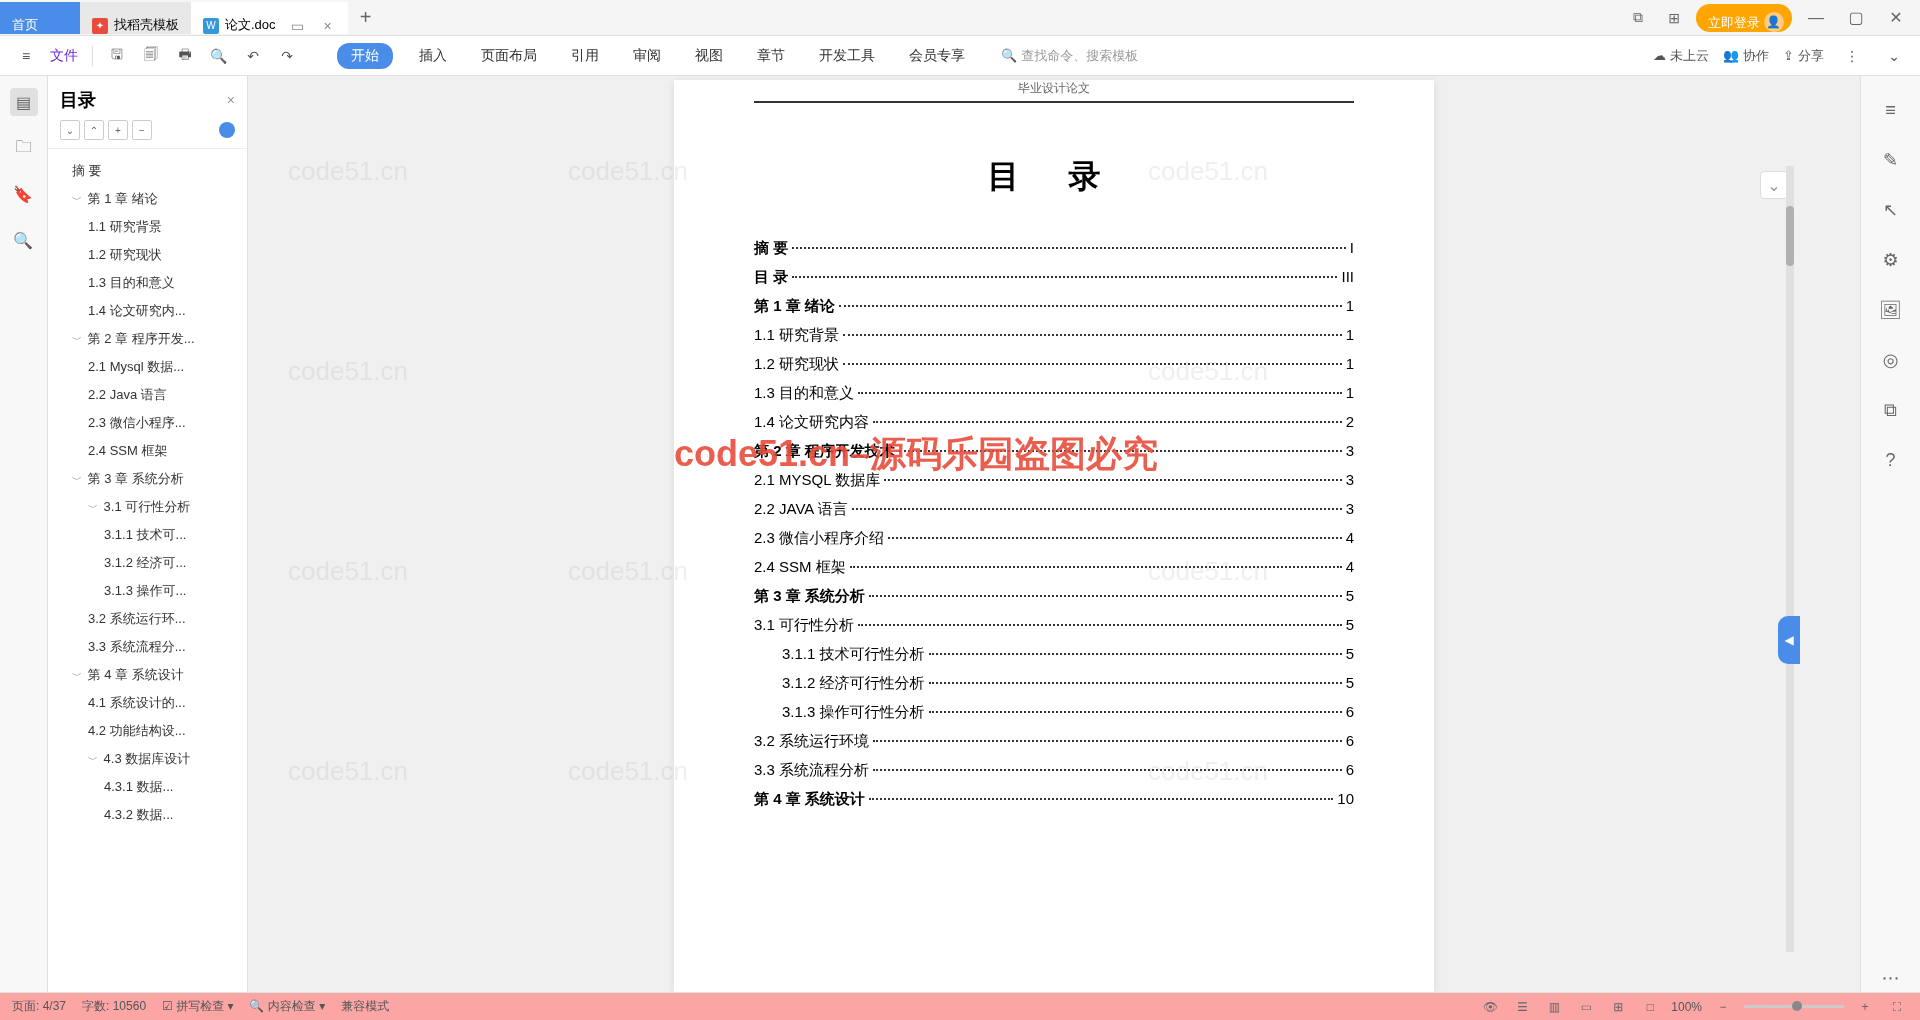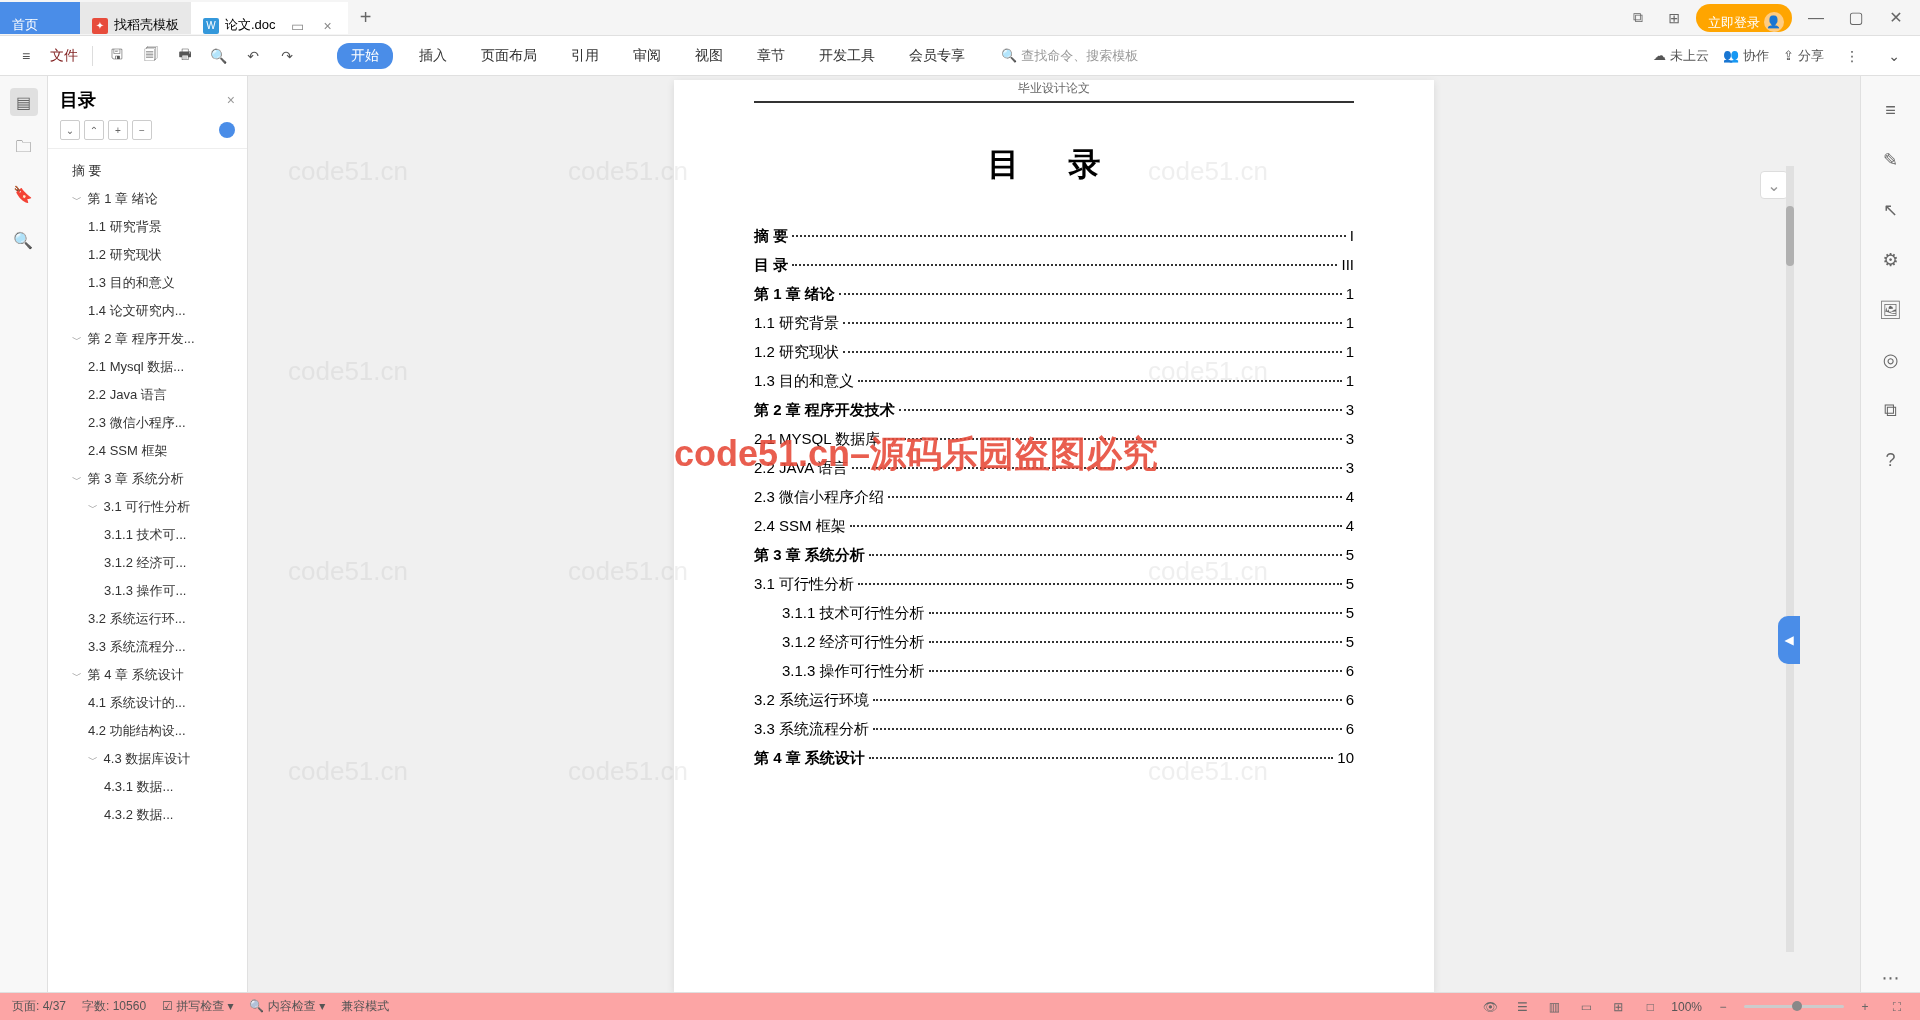--- a/index.html
+++ b/index.html
@@ -14,21 +14,21 @@
 .tab-icon.blue{background:#3498db;color:#fff;font-size:10px}
 .tab-close{width:16px;height:16px;display:flex;align-items:center;justify-content:center;font-size:14px;color:#888;margin-left:8px}
 .tab-add{width:36px;height:36px;display:flex;align-items:center;justify-content:center;font-size:20px;color:#666}
 .title-bar-right{margin-left:auto;display:flex;align-items:center;gap:8px;padding-right:8px}
 .tr-icon{width:28px;height:28px;display:flex;align-items:center;justify-content:center;color:#666;font-size:14px}
 .login-btn{background:#ffa500;color:#fff;border-radius:14px;height:28px;padding:0 8px 0 12px;display:flex;align-items:flex-end;font-size:13px;gap:4px}
 .login-btn .avatar{width:20px;height:20px;border-radius:50%;background:#ffcc80;display:flex;align-items:center;justify-content:center;font-size:12px}
 .win-btn{width:32px;height:32px;display:flex;align-items:center;justify-content:center;color:#666}
 .toolbar{height:40px;display:flex;align-items:center;padding:0 12px;background:#fff;border-bottom:1px solid #e0e0e0;gap:6px}
 .tb-icon{width:28px;height:28px;display:flex;align-items:center;justify-content:center;color:#555;font-size:14px;border-radius:4px}
-.tb-text{font-size:14px;color:#7f1d1d;padding:0 4px}
+.tb-text{font-size:14px;color:#6d28d9;padding:0 4px}
 .tb-sep{width:1px;height:20px;background:#ddd;margin:0 4px}
 .menu-bar{display:flex;align-items:center;gap:18px;margin-left:30px}
 .menu-item{font-size:14px;color:#333;padding:4px 8px;cursor:pointer}
 .menu-item.active{background:#4a8de8;color:#fff;border-radius:12px;padding:4px 14px}
 .search-box{display:flex;align-items:center;color:#999;font-size:13px;gap:4px;margin-left:10px}
 .toolbar-right{margin-left:auto;display:flex;align-items:center;gap:14px}
 .tr-item{display:flex;align-items:center;gap:4px;font-size:13px;color:#555}
 .main{display:flex;height:calc(100% - 76px - 28px)}
 .left-rail{width:48px;background:#f8f8f8;border-right:1px solid #e0e0e0;display:flex;flex-direction:column;align-items:center;padding-top:12px;gap:18px}
 .rail-icon{width:28px;height:28px;display:flex;align-items:center;justify-content:center;color:#666;font-size:16px;border-radius:4px}
@@ -41,21 +41,21 @@
 .ot-icon{width:20px;height:20px;border:1px solid #ccc;display:flex;align-items:center;justify-content:center;font-size:10px;color:#666;border-radius:2px}
 .ot-badge{margin-left:auto;width:16px;height:16px;background:#4a8de8;border-radius:50%}
 .outline-tree{flex:1;overflow-y:auto;padding:8px 4px;font-size:13px;color:#333}
 .tree-item{padding:5px 4px;cursor:pointer;white-space:nowrap;overflow:hidden;text-overflow:ellipsis}
 .tree-item.l1{padding-left:20px}
 .tree-item.l2{padding-left:36px}
 .tree-item.l3{padding-left:52px}
 .tree-item .chev{display:inline-block;width:12px;color:#888;font-size:10px}
 .doc-area{flex:1;background:#f0f0f0;position:relative;overflow:hidden;display:flex;justify-content:center}
 .page{width:760px;background:#fff;box-shadow:0 2px 8px rgba(0,0,0,0.1);margin-top:4px;padding:0 80px 40px;position:relative}
-.page-header{text-align:center;font-size:12px;color:#666;padding:0 0 4px;border-bottom:2px solid #333;margin-bottom:40px}
+.page-header{text-align:center;font-size:12px;color:#666;padding:0 0 4px;border-bottom:2px solid #333;margin-bottom:52px}
 .doc-title{text-align:center;font-size:32px;font-weight:bold;letter-spacing:20px;margin-bottom:40px}
 .toc-line{display:flex;align-items:baseline;font-size:15px;margin-bottom:10px;font-family:"SimSun",serif}
 .toc-text{white-space:nowrap}
 .toc-dots{flex:1;border-bottom:2px dotted #333;margin:0 4px;position:relative;top:-4px}
 .toc-page{white-space:nowrap}
 .toc-line.bold .toc-text{font-weight:bold}
 .toc-line.indent1{padding-left:0}
 .toc-line.indent2{padding-left:28px}
 .watermark{position:absolute;color:rgba(231,76,60,0.9);font-size:36px;font-weight:bold;pointer-events:none;z-index:5}
 .wm-faded{position:absolute;color:rgba(150,150,150,0.15);font-size:26px;font-weight:normal;pointer-events:none}
@@ -221,20 +221,25 @@
           <div class="toc-line indent1">
             <span class="toc-text">1.2  研究现状</span>
             <span class="toc-dots"></span>
             <span class="toc-page">1</span>
           </div>
           <div class="toc-line indent1">
             <span class="toc-text">1.3  目的和意义</span>
             <span class="toc-dots"></span>
             <span class="toc-page">1</span>
           </div>
+          <div class="toc-line indent1">
+            <span class="toc-text">1.4  论文研究内容</span>
+            <span class="toc-dots"></span>
+            <span class="toc-page">2</span>
+          </div>
           <div class="toc-line bold indent1">
             <span class="toc-text">第 2 章  程序开发技术</span>
             <span class="toc-dots"></span>
             <span class="toc-page">3</span>
           </div>
           <div class="toc-line indent1">
             <span class="toc-text">2.1 MYSQL 数据库</span>
             <span class="toc-dots"></span>
             <span class="toc-page">3</span>
           </div>

